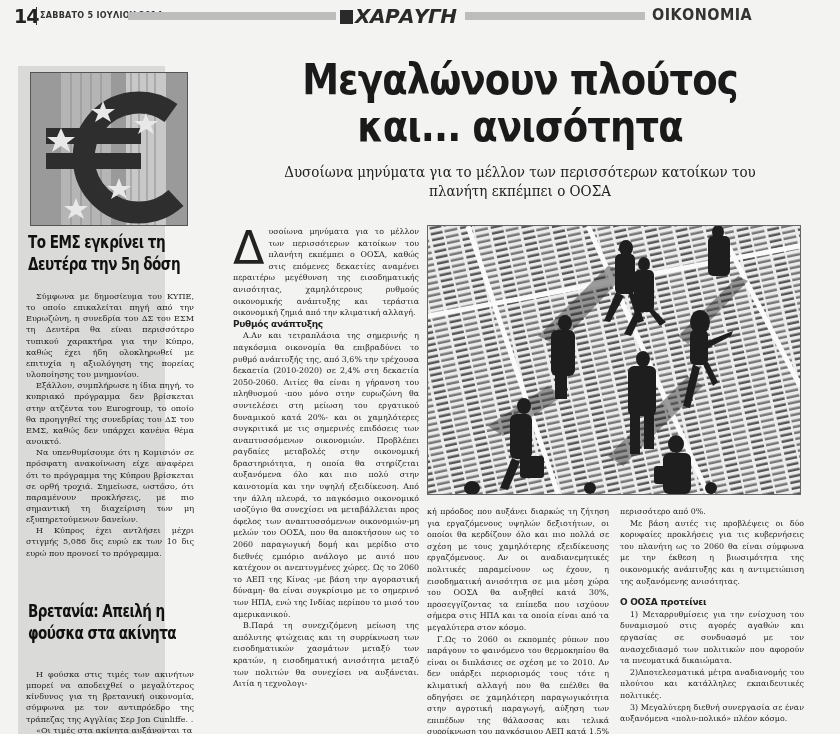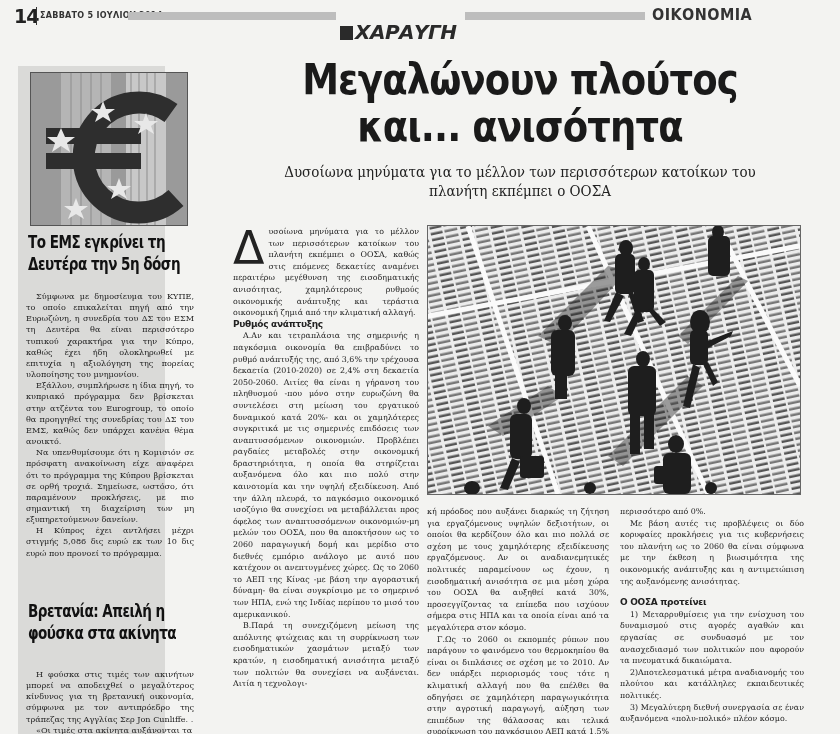--- a/index.html
+++ b/index.html
@@ -2,21 +2,21 @@
 <html><head>
 <meta charset="utf-8">
 <style>
   html,body{margin:0;padding:0;}
   body{width:840px;height:734px;overflow:hidden;background:#f3f3f1;position:relative;font-family:"DejaVu Serif",serif;color:#1c1c1c;}
   .header{position:absolute;left:0;top:0;width:763px;height:30px;}
   .page-num{position:absolute;left:14px;top:5px;font-family:"DejaVu Sans",sans-serif;font-weight:bold;font-size:19px;letter-spacing:-1px;color:#222;}
   .hdr-sep{position:absolute;left:36px;top:7px;width:1px;height:18px;background:#333;}
   .hdr-date{position:absolute;left:40px;top:9px;font-family:"DejaVu Sans",sans-serif;font-size:9.5px;font-weight:bold;color:#333;letter-spacing:0.3px;transform:scaleX(0.85);transform-origin:left;}
   .hdr-bar1{position:absolute;left:128px;top:12px;width:208px;height:8px;background:#bdbdbd;}
-  .hdr-logo{position:absolute;left:340px;top:4px;font-family:"DejaVu Sans",sans-serif;font-weight:bold;font-style:italic;font-size:20px;color:#2a2a2a;letter-spacing:-0.5px;margin-top:16px;}
+  .hdr-logo{position:absolute;left:340px;top:4px;font-family:"DejaVu Sans",sans-serif;font-weight:bold;font-style:italic;font-size:20px;color:#2a2a2a;letter-spacing:-0.5px;}
   .hdr-logo .box{display:inline-block;width:13px;height:14px;background:#2a2a2a;margin-right:2px;vertical-align:-1px;}
   .hdr-bar2{position:absolute;left:465px;top:12px;width:180px;height:8px;background:#bdbdbd;}
   .hdr-section{position:absolute;left:652px;top:5px;font-family:"DejaVu Sans",sans-serif;font-weight:bold;font-size:16px;color:#333;letter-spacing:0.5px;transform:scaleX(0.9);transform-origin:left;}
 
   
   .sidebar{position:absolute;left:18px;top:66px;width:147px;height:668px;background:#dadad8;}
   .euro-photo{position:absolute;left:12px;top:6px;width:156px;height:152px;background:#8a8a8a;border:1px solid #555;overflow:hidden;}
   .sb-headline{position:absolute;left:10px;font-family:"DejaVu Sans Condensed","DejaVu Sans",sans-serif;font-weight:bold;font-size:17.5px;line-height:22px;color:#111;letter-spacing:-0.6px;transform:scaleX(0.86);transform-origin:left;width:200px;}
   .sb-text{position:absolute;left:8px;width:168px;font-family:"DejaVu Serif",serif;font-size:8.1px;line-height:11.15px;text-align:justify;color:#222;}
   .sb-text p{margin:0;text-indent:10px;}

